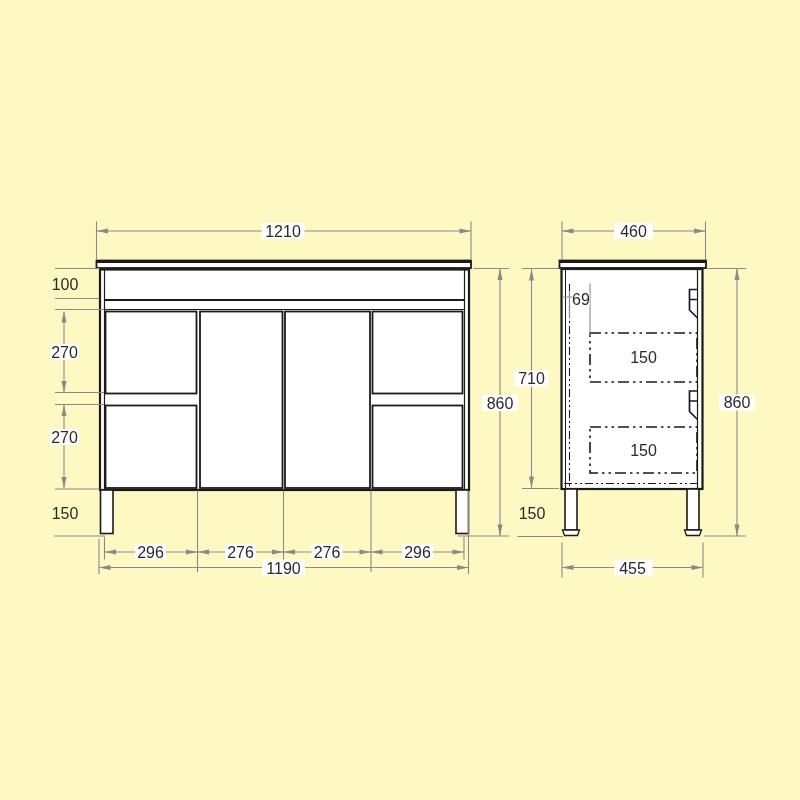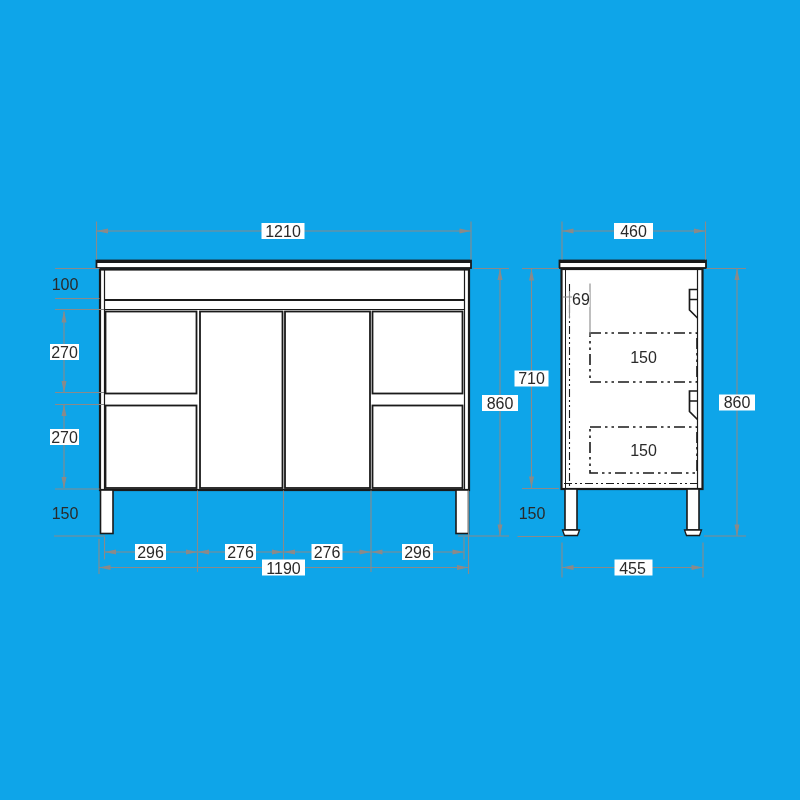--- a/index.html
+++ b/index.html
@@ -1,16 +1,16 @@
 <!DOCTYPE html>
 <html><head>
 <meta charset="utf-8">
 <style>
   html,body{margin:0;padding:0;background:#fff;}
-  #canvas{position:relative;width:800px;height:800px;background:#0ea5e9;overflow:hidden;
+  #canvas{position:relative;width:800px;height:800px;background:#fef9c3;overflow:hidden;
           font-family:"Liberation Sans",sans-serif;}
   svg{display:block;}
   text{font-family:"Liberation Sans","DejaVu Sans",sans-serif;font-size:16px;fill:#2a2a2a;}
   .cab{stroke:#1a1a1a;fill:none;}
   .cabf{stroke:#1a1a1a;fill:#ffffff;}
   .dim{stroke:#8a8a8a;stroke-width:1.1;fill:none;}
   .ah{fill:#8a8a8a;stroke:none;}
   .lbg{fill:#ffffff;stroke:none;}
 </style>
 </head>

